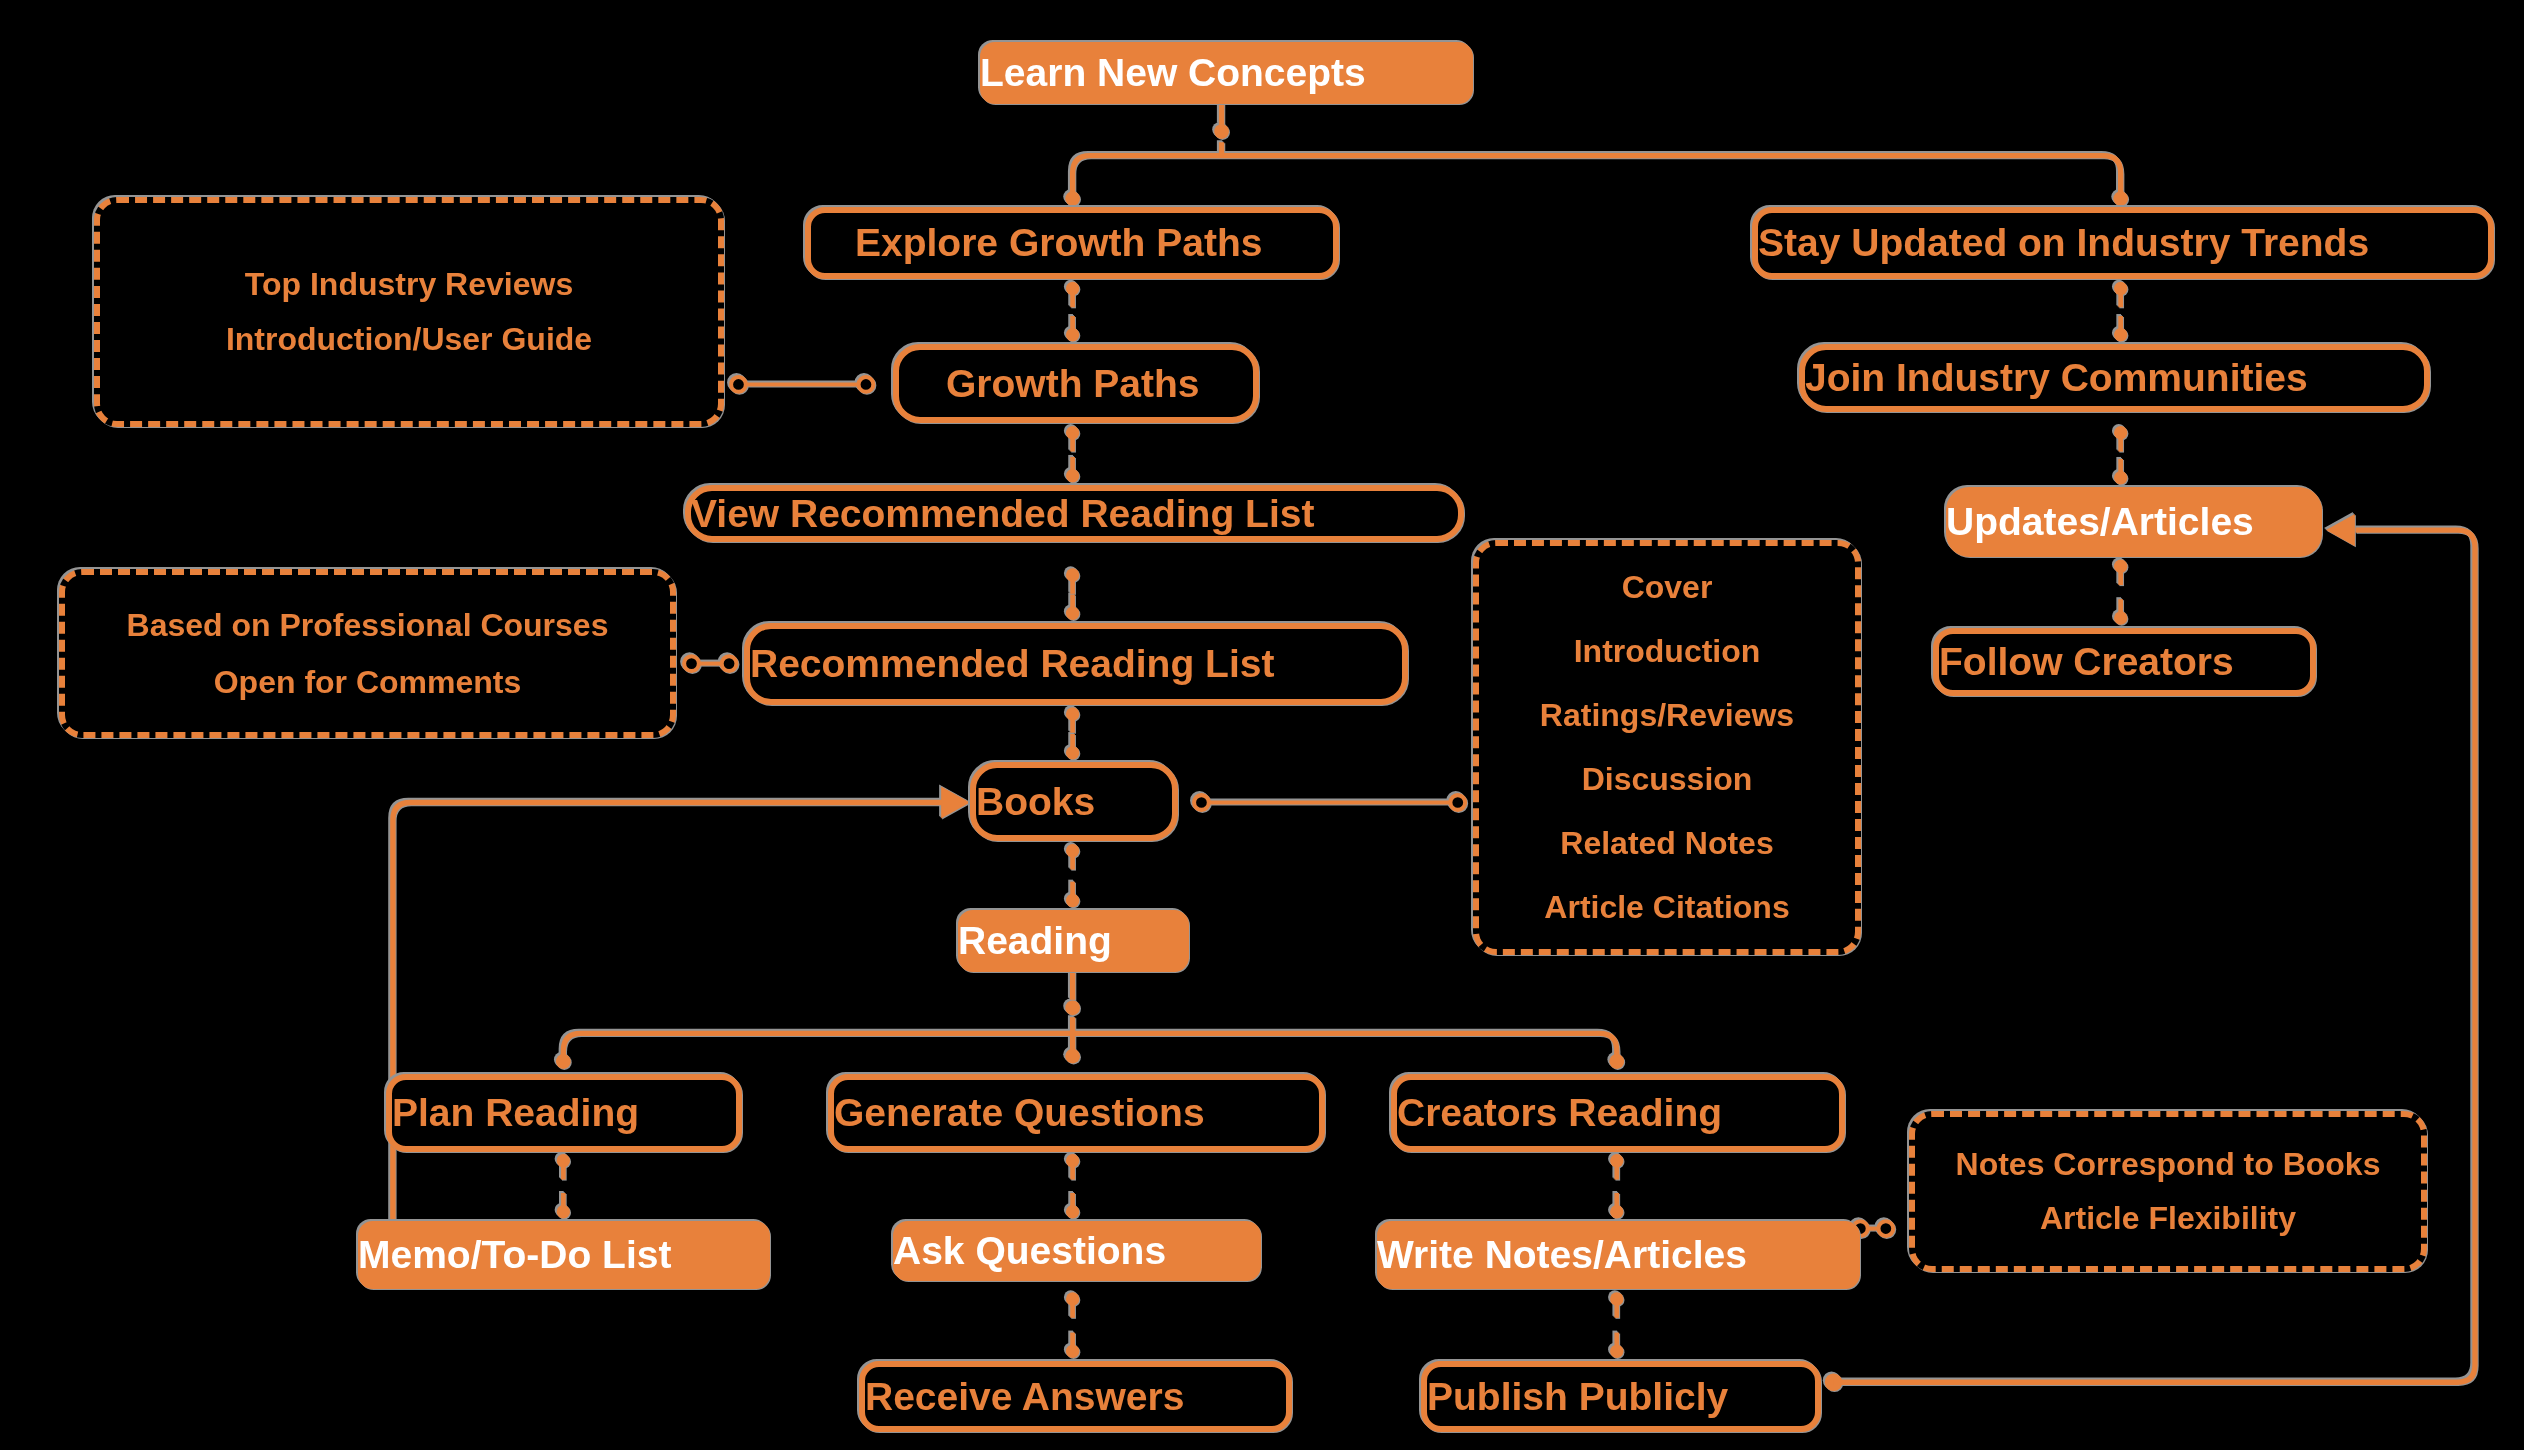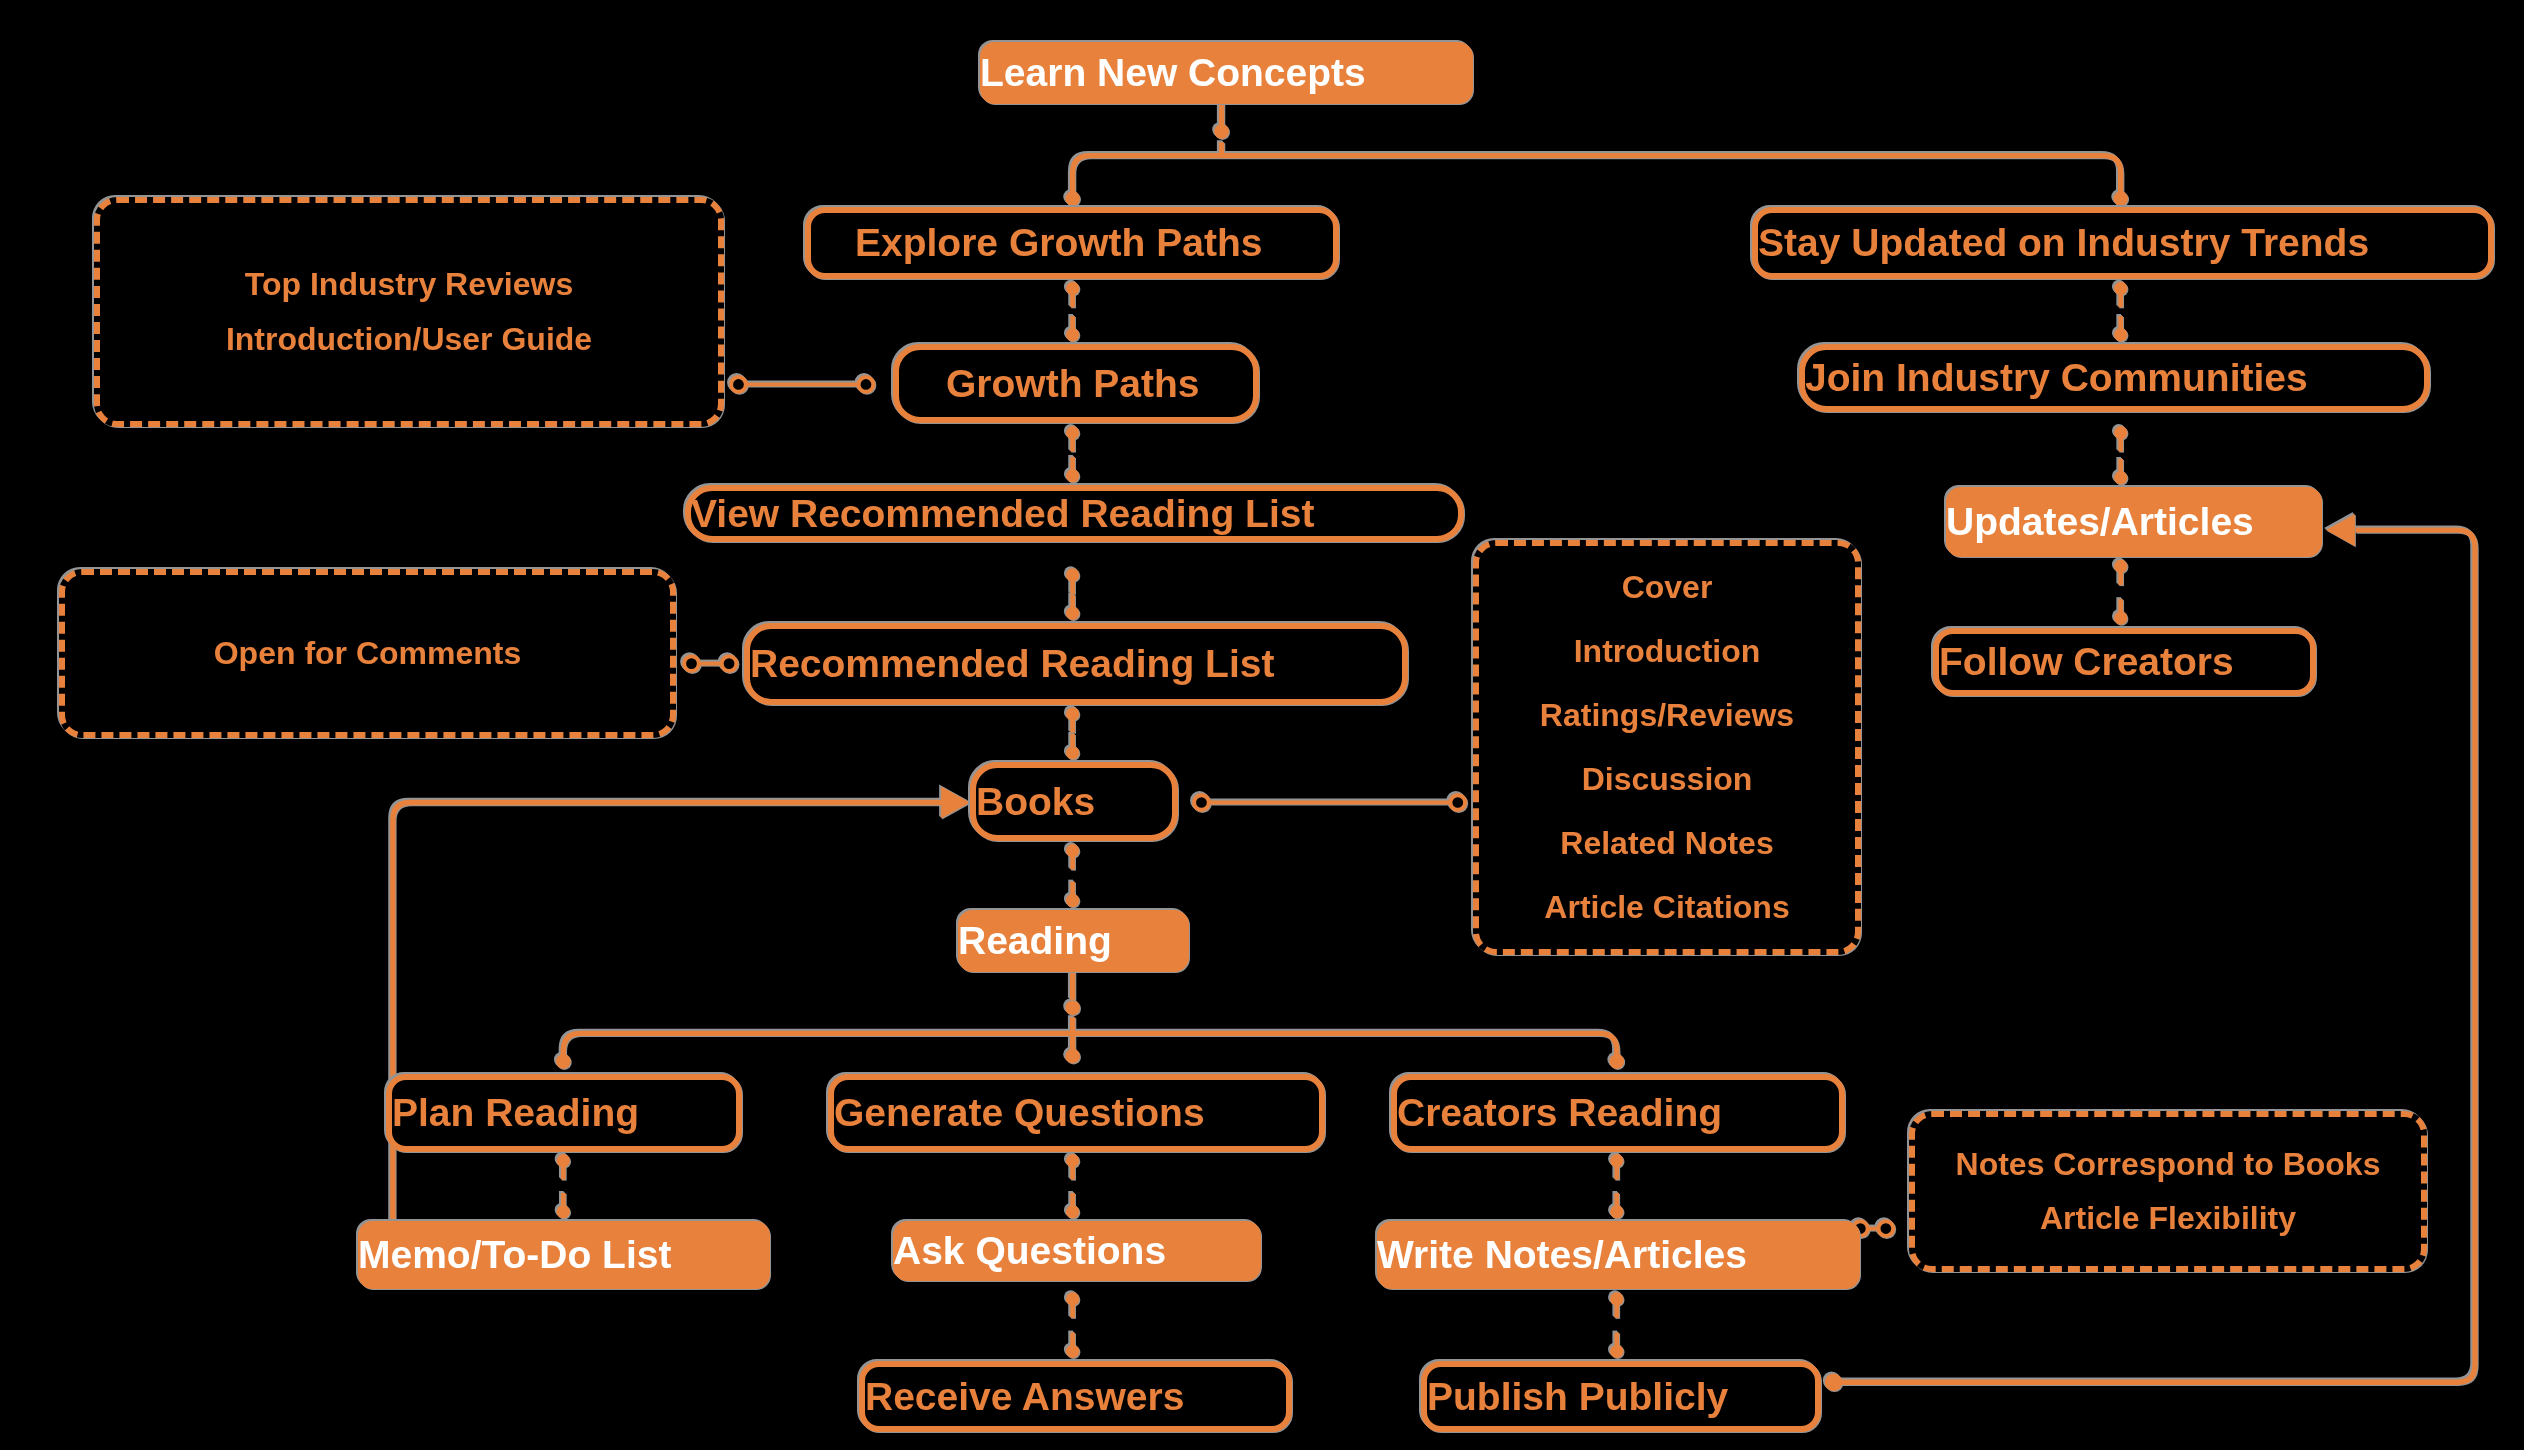--- a/index.html
+++ b/index.html
@@ -126,25 +126,26 @@
 <div class="node outline" style="left:893px;top:344px;width:366px;height:79px;padding-left:47px;">
   <span>Growth Paths</span>
 </div>
 <div class="node outline" style="left:1799px;top:344px;width:631px;height:68px;">
   <span>Join Industry Communities</span>
 </div>
 
 <div class="node outline" style="left:685px;top:485px;width:779px;height:57px;">
   <span>View Recommended Reading List</span>
 </div>
-<div class="node filled" style="left:1946px;top:487px;width:376px;height:70px;">
+<div class="node filled" style="left:1946px;top:487px;width:376px;height:70px;border-radius:23px;">
   <span>Updates/Articles</span>
 </div>
 
 <div class="dashed" style="left:59px;top:569px;width:617px;height:169px;gap:20px;">
+  <span>Based on Professional Courses</span>
   <span>Open for Comments</span>
 </div>
 
 <div class="node outline" style="left:744px;top:623px;width:664px;height:82px;">
   <span>Recommended Reading List</span>
 </div>
 <div class="node outline" style="left:1933px;top:628px;width:383px;height:68px;border-radius:20px;">
   <span>Follow Creators</span>
 </div>
 

